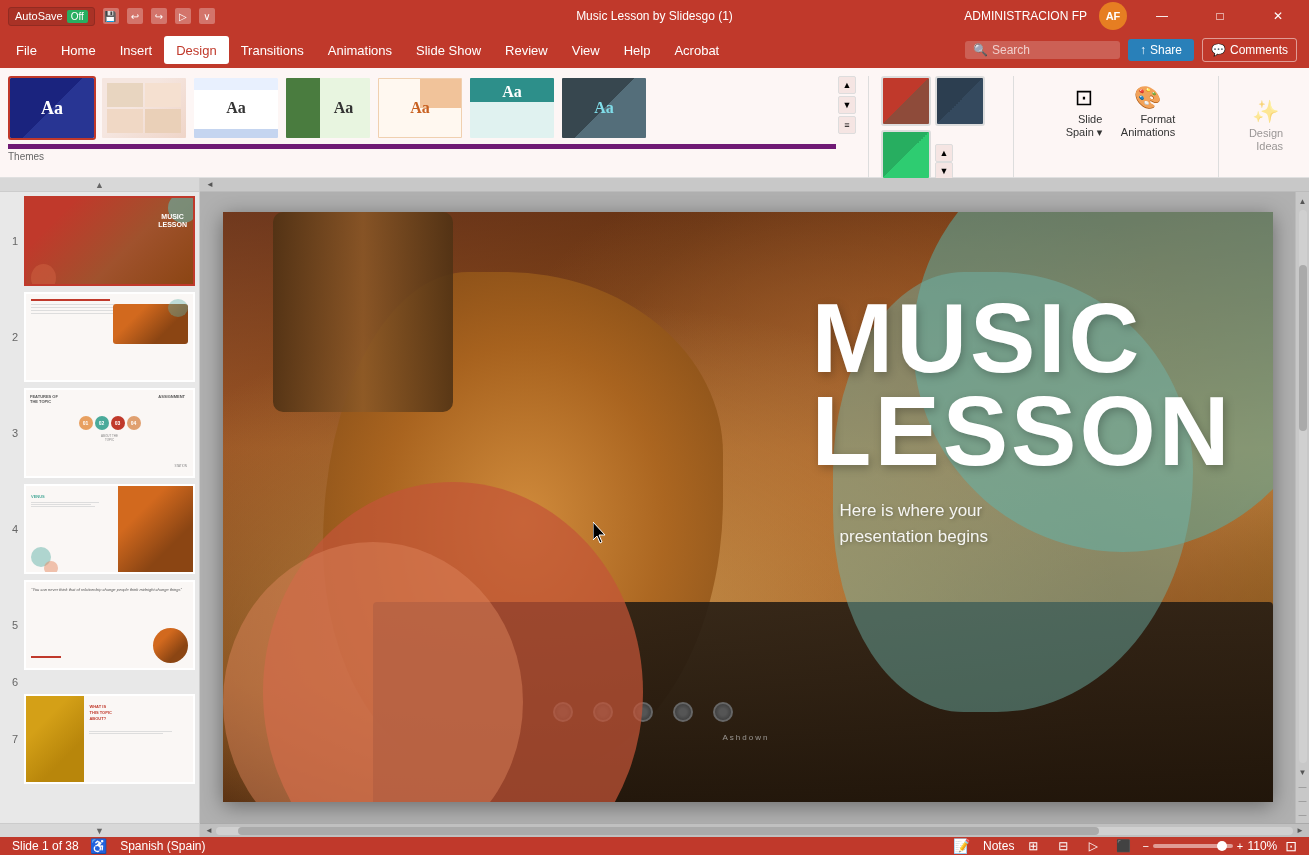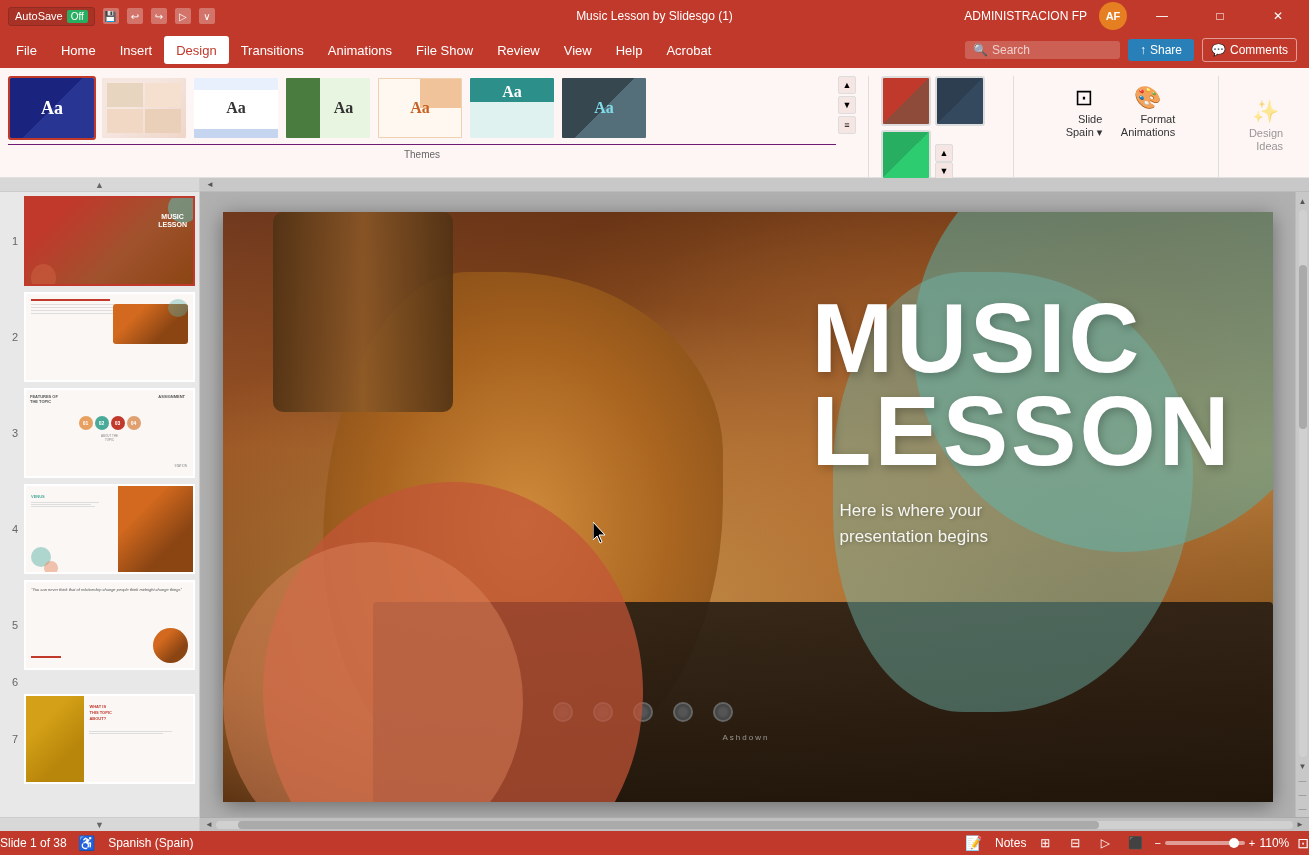--- a/index.html
+++ b/index.html
@@ -181,26 +181,26 @@
 
     
     .slide-photo-bg {
       position: absolute;
       inset: 0;
       background: linear-gradient(135deg, #a0522d 0%, #8b4513 30%, #d2691e 60%, #c68642 80%, #8b6914 100%);
     }
 
     
     #statusbar {
-      height: 24px;
+      height: 18px;
       background: #c0392b;
       display: flex;
       align-items: center;
       justify-content: space-between;
-      padding: 0 0;
+      padding: 0 12px;
       color: white;
       font-size: 12px;
       flex-shrink: 0;
     }
     .statusbar-left { display: flex; align-items: center; gap: 12px; }
     .statusbar-right { display: flex; align-items: center; gap: 8px; }
     .status-icon { font-size: 14px; cursor: pointer; padding: 2px 4px; }
     .view-btn { width: 22px; height: 22px; display: flex; align-items: center; justify-content: center; cursor: pointer; border-radius: 2px; font-size: 12px; }
     .zoom-bar { display: flex; align-items: center; gap: 4px; }
     .zoom-slider { width: 80px; height: 4px; background: rgba(255,255,255,0.5); border-radius: 2px; position: relative; cursor: pointer; }
@@ -290,21 +290,21 @@
   </div>
 </div>
 
 <div id="menubar">
   <div class="menu-item">File</div>
   <div class="menu-item">Home</div>
   <div class="menu-item">Insert</div>
   <div class="menu-item active">Design</div>
   <div class="menu-item">Transitions</div>
   <div class="menu-item">Animations</div>
-  <div class="menu-item">File Show</div>
+  <div class="menu-item">Slide Show</div>
   <div class="menu-item">Review</div>
   <div class="menu-item">View</div>
   <div class="menu-item">Help</div>
   <div class="menu-item">Acrobat</div>
   <div style="margin-left: auto; display: flex; align-items: center; gap: 8px; padding-right: 8px;">
     <div class="search-box">
       <span>🔍</span>
       <input type="text" placeholder="Search" style="">
     </div>
     <button class="share-btn">
@@ -370,21 +370,21 @@
               <span style="font-size: 16px; font-weight: bold; font-family: serif; color: white; z-index: 1; position: absolute; top: 8%;">Aa</span>
             </div>
           </div>
 
           <div class="theme-item">
             <div style="background: linear-gradient(135deg, #37474f 50%, #546e7a 50%); width: 100%; height: 100%; display: flex; align-items: center; justify-content: center;">
               <span style="color: #80deea; font-size: 16px; font-weight: bold; font-family: serif;">Aa</span>
             </div>
           </div>
         </div>
-        <div style="height: 20px; border-top: 1px solid #701a75; display: flex; align-items: center; justify-content: center;">
+        <div style="height: 20px; border-top: 5px solid #701a75; display: flex; align-items: center; justify-content: flex-start;">
           <span style="font-size: 10px; color: #666;">Themes</span>
         </div>
       </div>
 
       <div class="ribbon-arrows" style="margin-top: 4px;">
         <div class="ribbon-arrow">▲</div>
         <div class="ribbon-arrow">▼</div>
         <div class="ribbon-arrow">≡</div>
       </div>
     </div>

